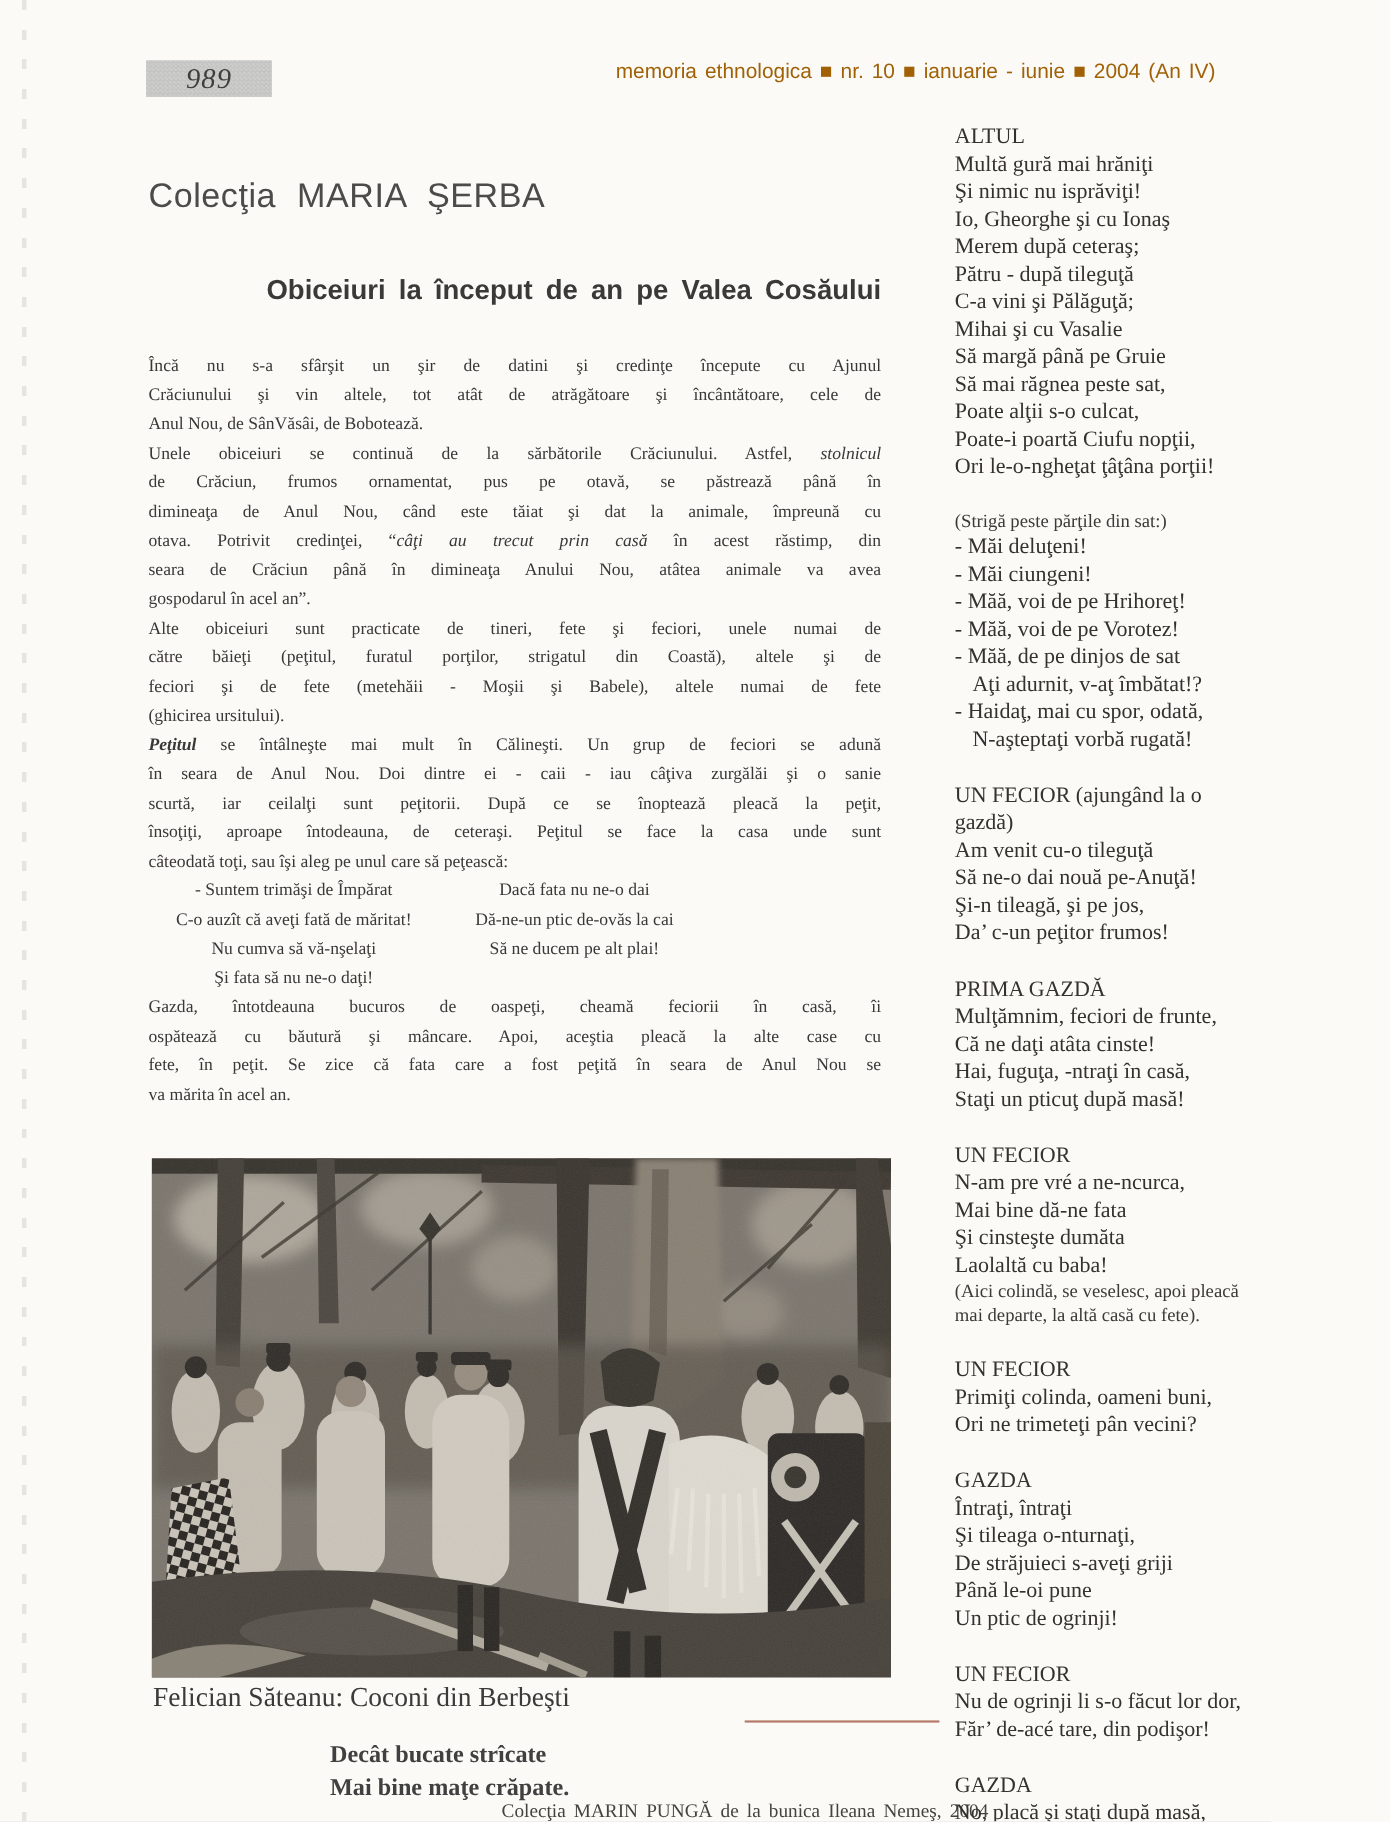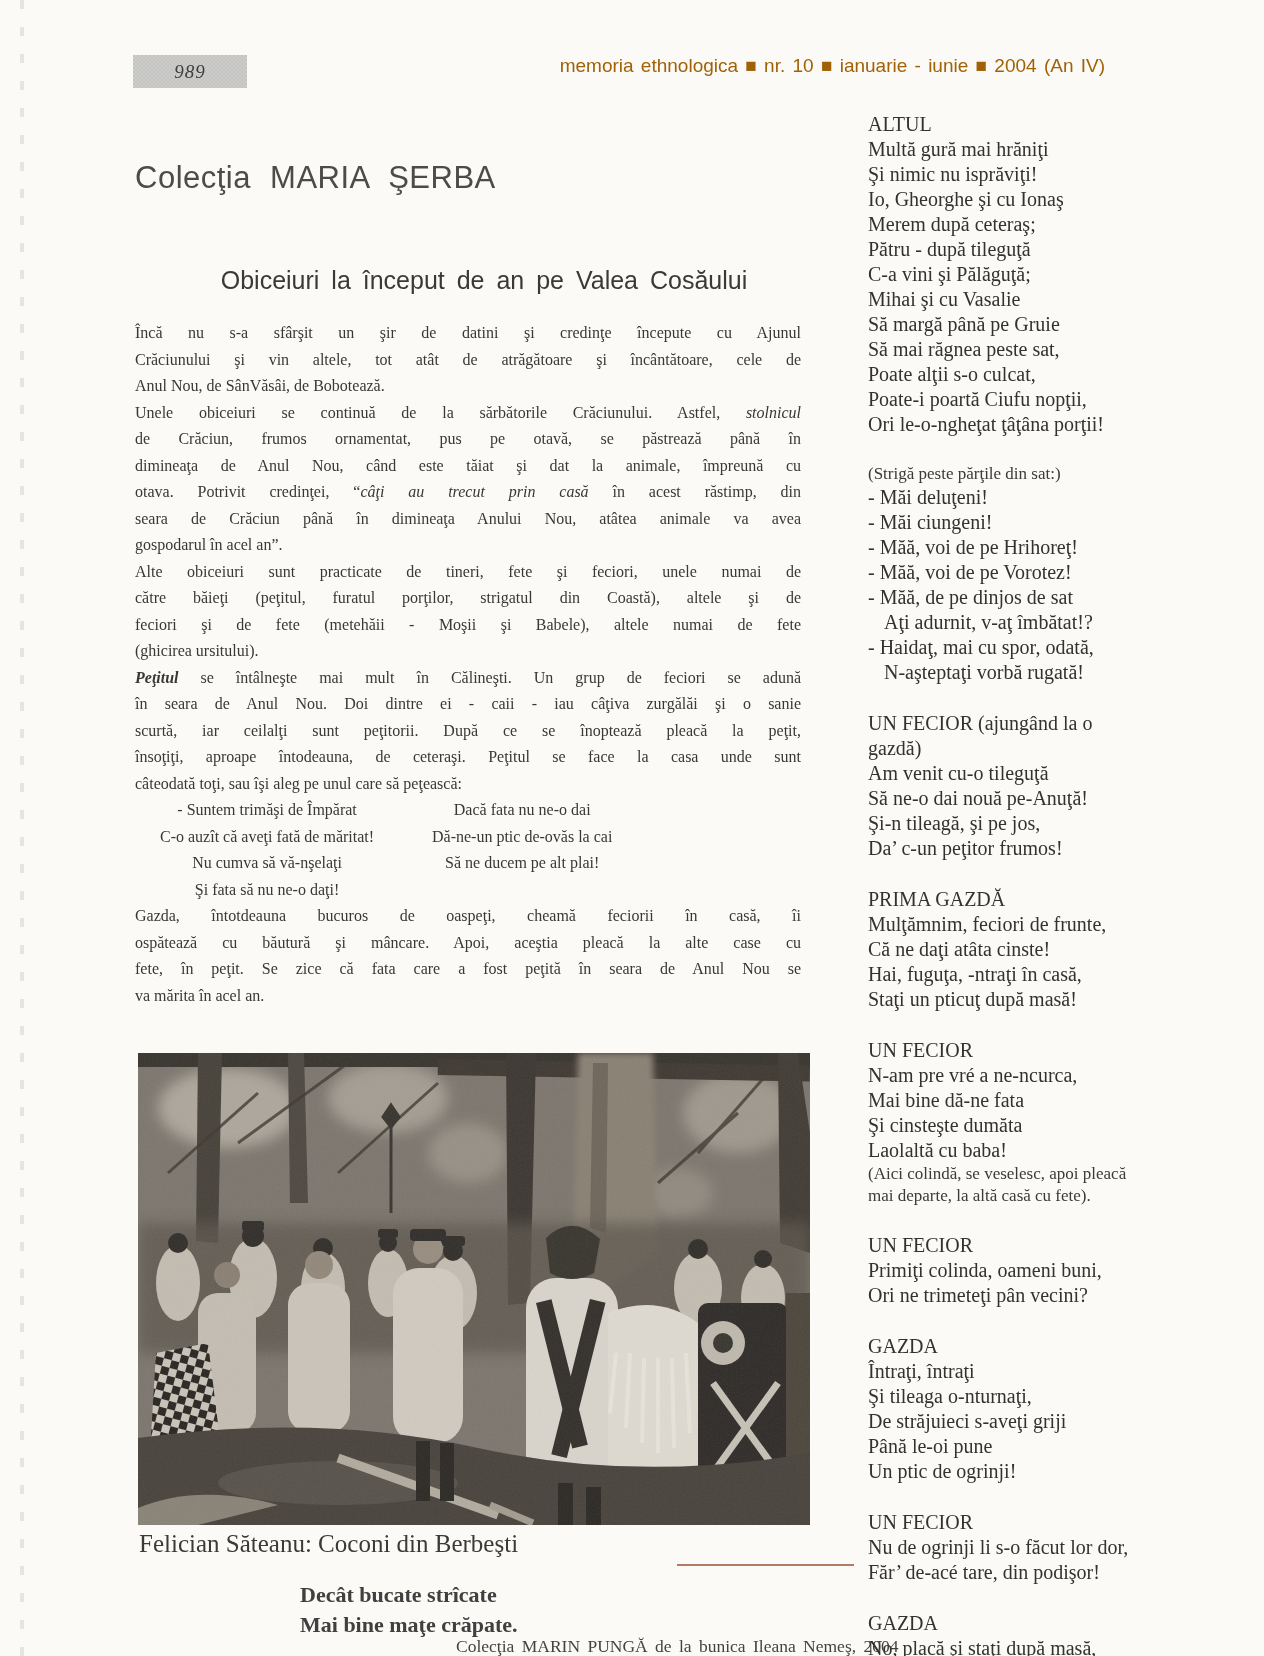--- a/index.html
+++ b/index.html
@@ -11,37 +11,37 @@
   .margin-dashes{
     position:absolute; left:20px; top:0; width:4px; height:100%;
     background:repeating-linear-gradient(180deg,#d3d3d0 0 9px,transparent 9px 27px);
     opacity:.55;
   }
   .pagenum{
     position:absolute; left:133px; top:55px; width:114px; height:33px;
     background:#c8c8c6;
     background-image:repeating-conic-gradient(#cdcdcb 0% 25%, #c3c3c1 0% 50%);
     background-size:4px 4px;
-    font-style:italic; font-size:19px; color:#3f3e3c;
+    font-style:italic; font-size:26px; color:#3f3e3c;
     text-align:center; line-height:33px; letter-spacing:1px;
   }
   .journal{
     position:absolute; left:555px; top:55px; width:550px;
     font-family:"Liberation Sans", sans-serif; font-size:19px; color:#a16207;
     text-align:right; white-space:nowrap; word-spacing:2px;
   }
   .collection{
     position:absolute; left:135px; top:160px; margin:0;
     font-family:"Liberation Sans", sans-serif; font-weight:normal;
     font-size:31px; color:#4c4b49; letter-spacing:.5px; word-spacing:10px;
   }
   .article-title{
-    position:absolute; left:135px; top:250px; width:666px; margin:16px;
-    font-family:"Liberation Sans", sans-serif; font-weight:normal;
-    font-size:25px; color:#3a3938; text-align:center; word-spacing:5px;
+    position:absolute; left:135px; top:250px; width:666px; margin:0;
+    font-family:"Liberation Sans", sans-serif; font-weight:bold;
+    font-size:25px; color:#3a3938; text-align:right; word-spacing:5px;
   }
   .body-left{
     position:absolute; left:135px; top:320px; width:666px;
     font-size:16px; line-height:26.5px; color:#3a3836;
   }
   .bline{ height:26.5px; white-space:nowrap; }
   .bline.j{ text-align:justify; text-align-last:justify; }
   .it{ font-style:italic; }
   .bit{ font-style:italic; font-weight:bold; }
   .verse{ position:relative; height:106px; }

